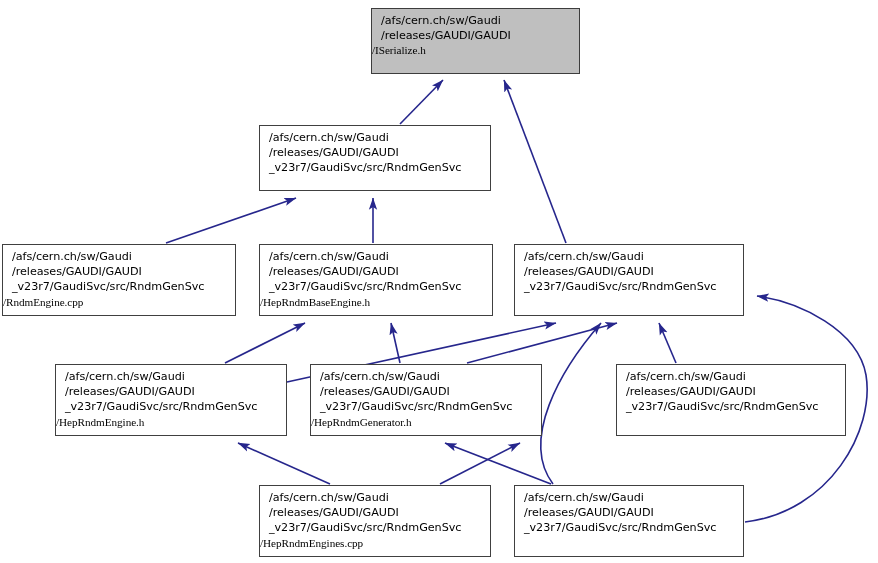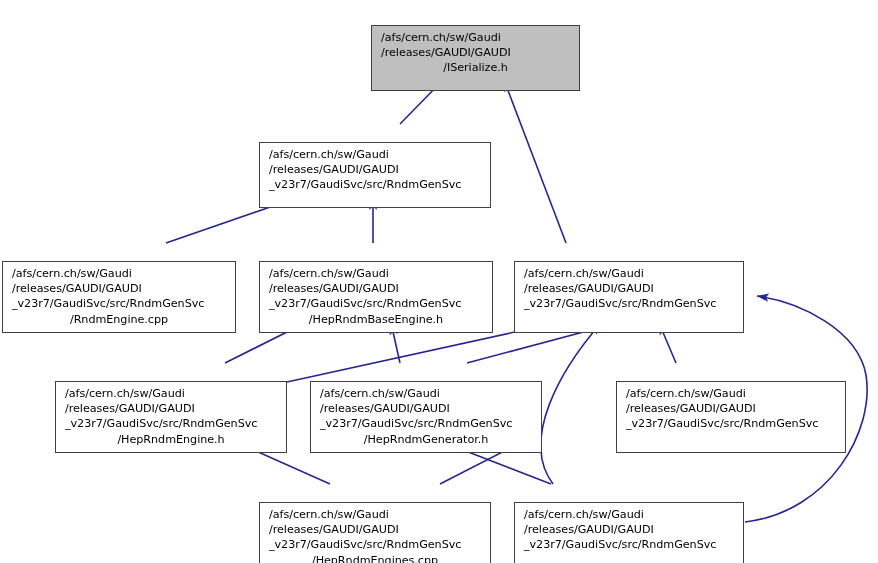--- a/index.html
+++ b/index.html
@@ -27,35 +27,35 @@
     box-sizing: border-box;
     border: 1px solid #404040;
     background: #ffffff;
     color: #000000;
     font-size: 11.2px;
     line-height: 15.2px;
     text-align: center;
     padding-top: 4px;
     white-space: pre;
     letter-spacing: -0.05px;
-    margin-top: 17px;
   }
   .graph-node.root-node {
     background: #bfbfbf;
     border-color: #3d3d3d;
   }
   .node-line {
     display: block;
   }
   .node-line.left-aligned {
     text-align: left;
     padding-left: 9px;
   }
   .node-line.center-aligned {
-    text-align: center;
+    text-align: left;
+    font-family: Liberation Serif, serif;
   }
 </style>
 </head>
 <body>
 
 <div id="graph-root">
   <svg id="edge-layer" width="878" height="563" viewBox="0 0 878 563" xmlns="http://www.w3.org/2000/svg">
     <defs>
       <marker id="arrowhead" markerWidth="9" markerHeight="9" refX="7.4" refY="3.1" orient="auto" markerUnits="strokeWidth">
         <path d="M0,0.5 L7.6,3.1 L0,5.7 L1.7,3.1 Z" fill="#26268c"></path>

